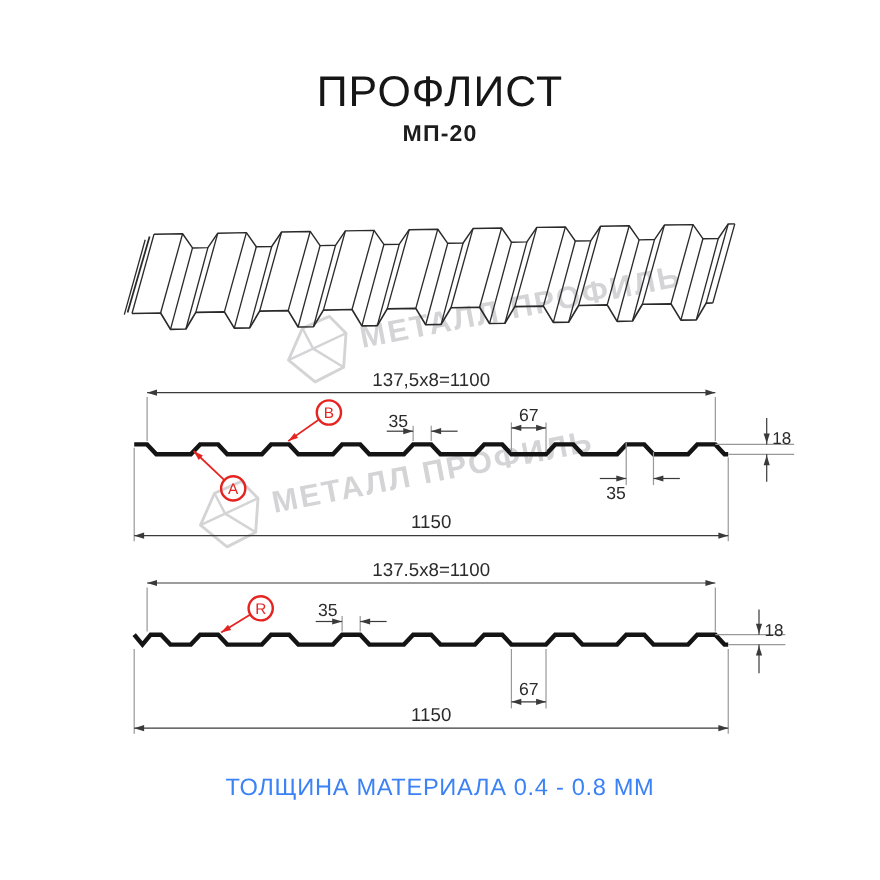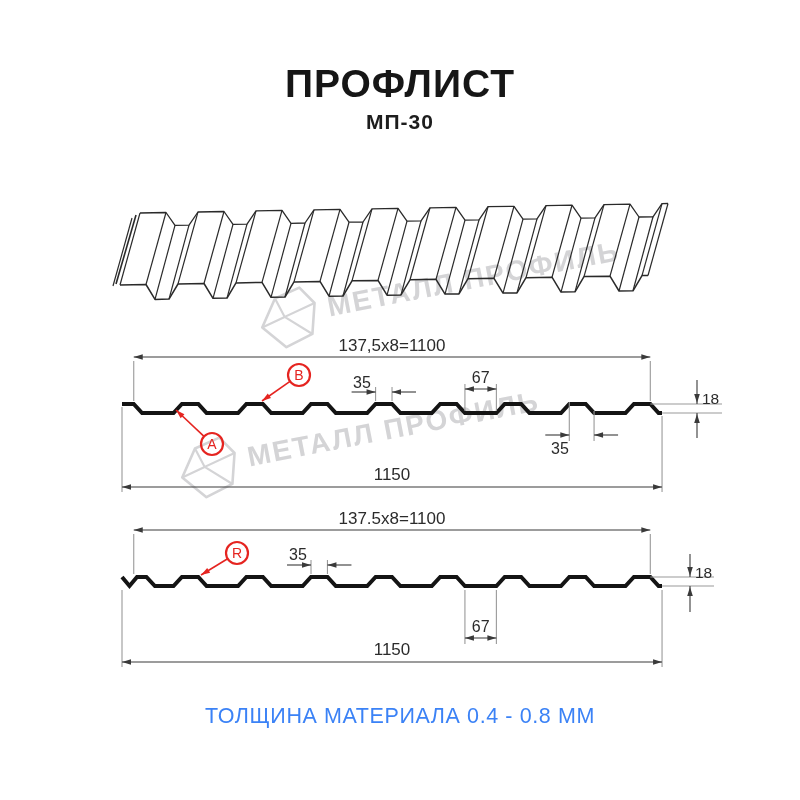--- a/index.html
+++ b/index.html
@@ -1,31 +1,31 @@
 <!DOCTYPE html>
 <html><head>
 <meta charset="utf-8">
 <style>
   html,body{margin:0;padding:0;background:#ffffff;}
   .page{position:relative;width:800px;height:800px;background:#fff;overflow:hidden;
         font-family:"Liberation Sans",sans-serif;}
   .title{position:absolute;left:0;top:62px;width:800px;text-align:center;
-         font-size:39px;font-weight:700;letter-spacing:1px;color:#161616;}
+         font-size:39px;font-weight:400;letter-spacing:1px;color:#161616;}
   .subtitle{position:absolute;left:0;top:110px;width:800px;text-align:center;
          font-size:21px;font-weight:600;letter-spacing:1px;color:#1d1d1d;}
   .caption{position:absolute;left:0;top:704px;width:800px;text-align:center;
          font-size:21.5px;font-weight:500;letter-spacing:.6px;color:#3b82f6;}
   svg text{font-family:"Liberation Sans",sans-serif;}
 </style>
 </head>
 <body>
 
 <div class="page">
   <div class="title">ПРОФЛИСТ</div>
-  <div class="subtitle">МП-30</div>
+  <div class="subtitle">МП-20</div>
   <svg id="drawing" width="800" height="800" viewBox="0 0 800 800" style="position:absolute;left:0;top:0;">
       <g transform="translate(258,316) rotate(-11)">
         <g>
           <path d="M2,12 L20,-14 L46,-20 L58,-2 L50,28 L22,36 Z" fill="none" stroke="#d4d4d6" stroke-width="2.6" stroke-linejoin="round"></path>
           <path d="M20,-14 L26,6 L58,-2 M26,6 L2,12 M26,6 L50,28" fill="none" stroke="#d4d4d6" stroke-width="2.2"></path>
         </g>
         <text x="70" y="14" font-size="28" text-anchor="start" fill="#d4d4d6" font-weight="700" letter-spacing="2">МЕТАЛЛ ПРОФИЛЬ</text>
       </g>
       <g transform="translate(178,466) rotate(-11)">
         <g>

